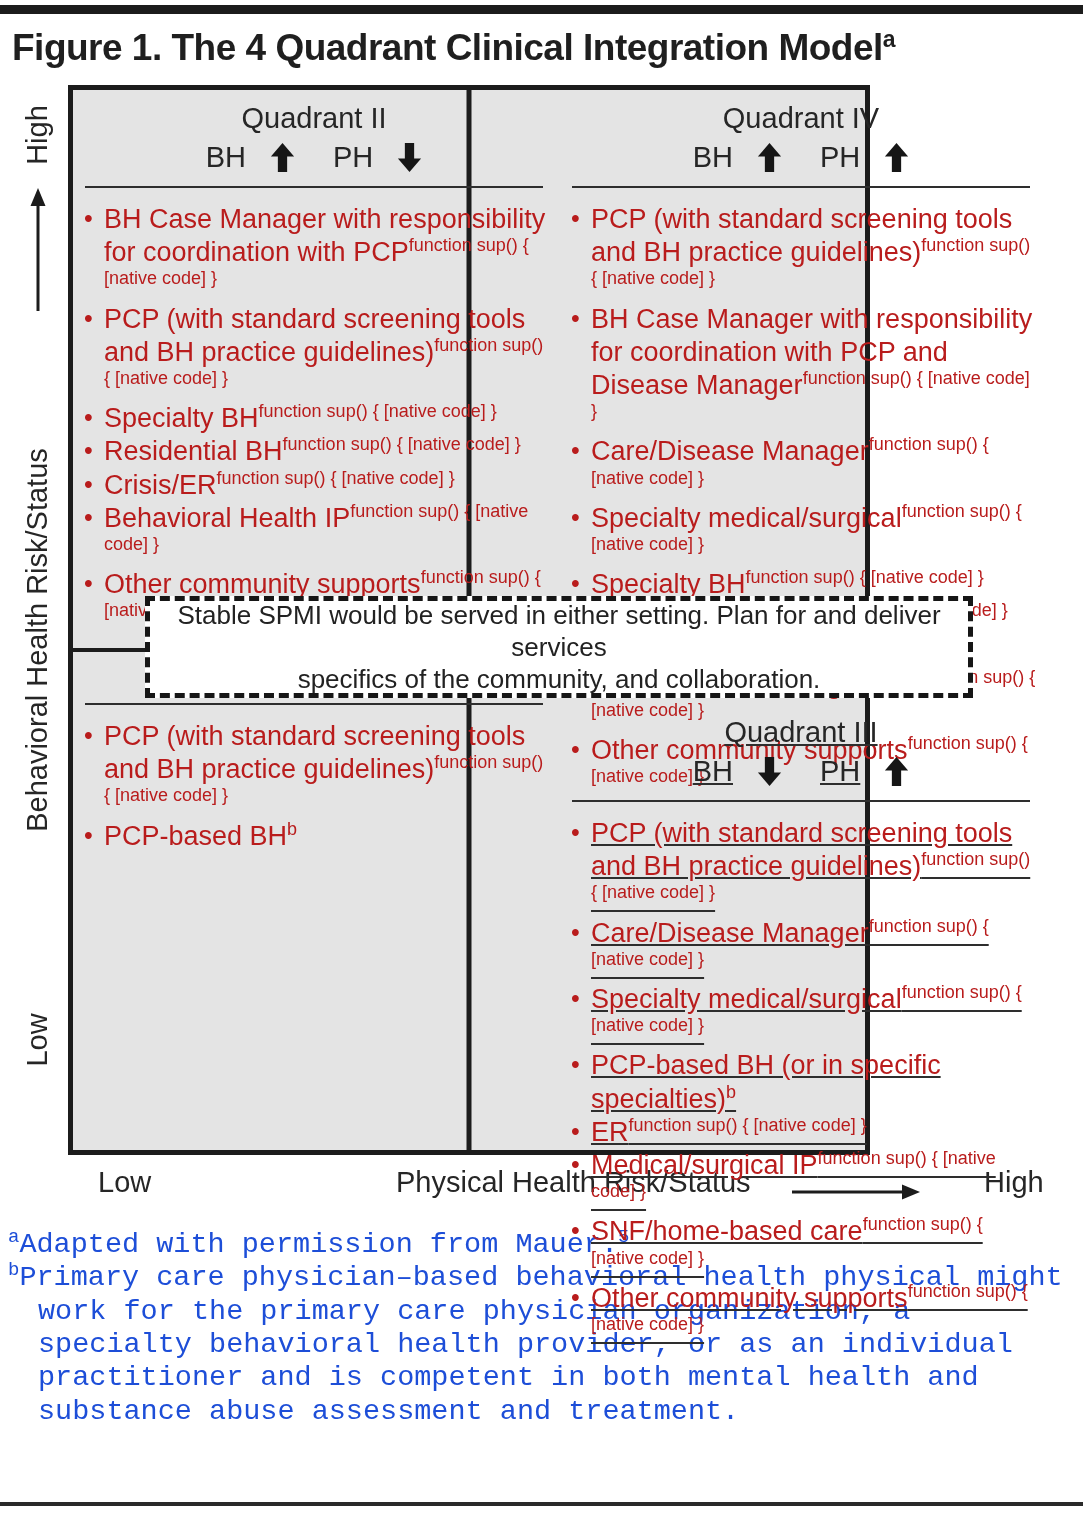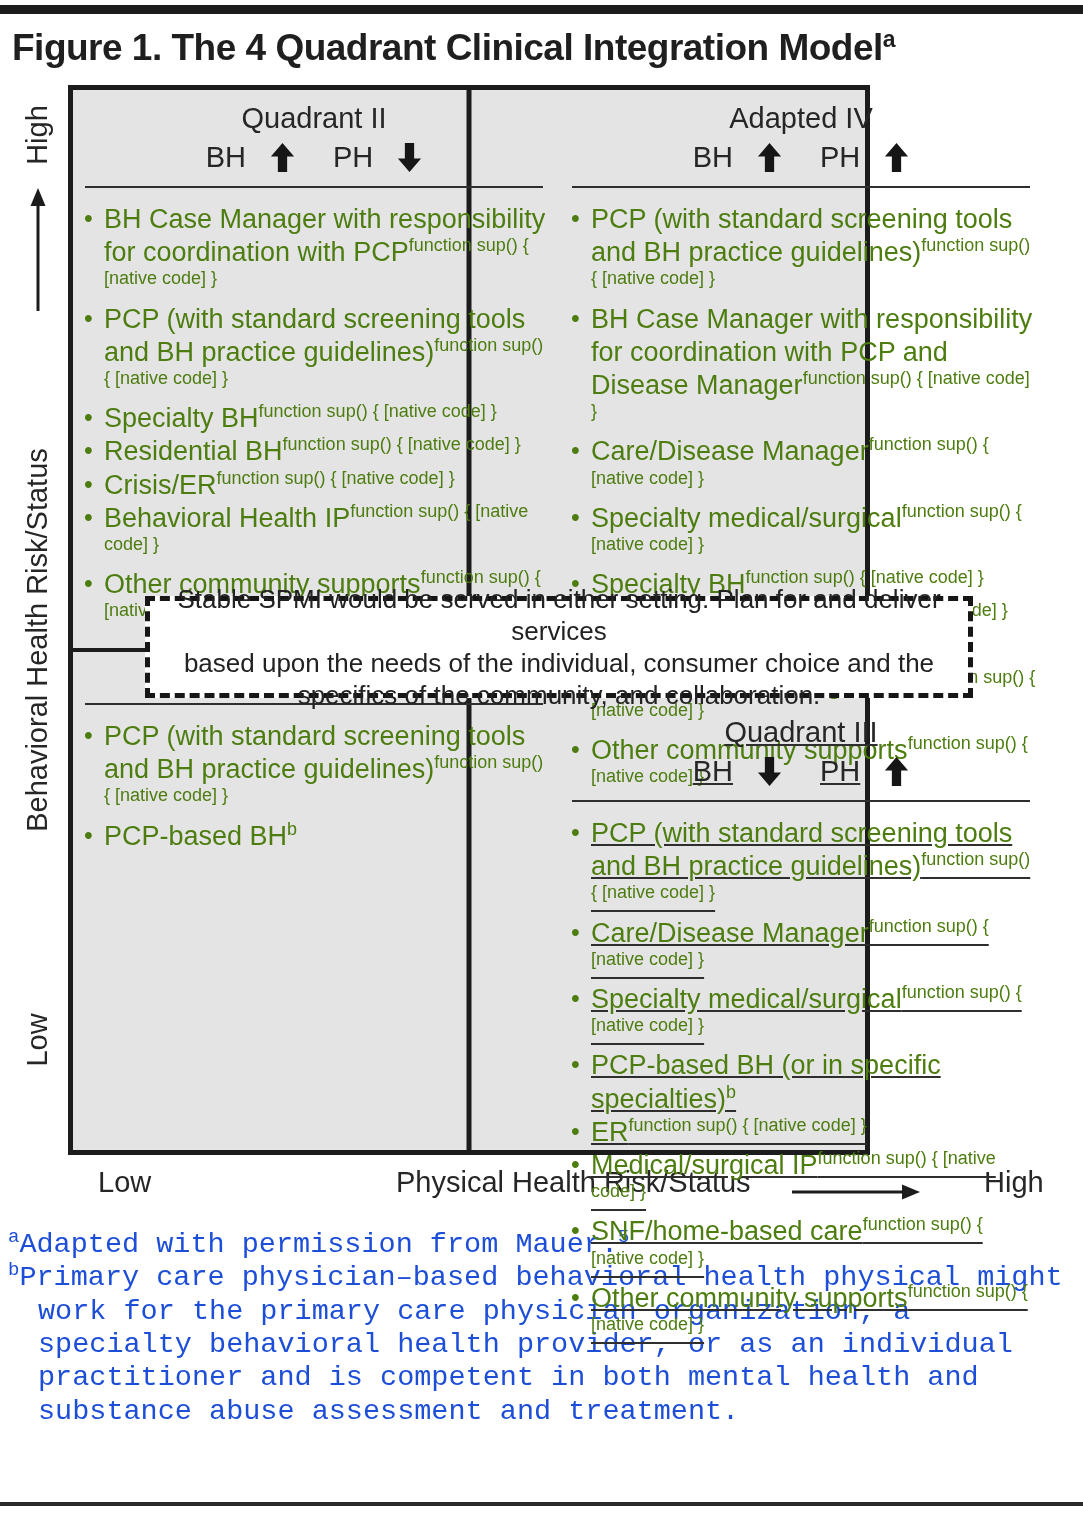--- a/index.html
+++ b/index.html
@@ -39,21 +39,21 @@
   .q-arrows {
     margin-top:6px; display:flex; justify-content:center; align-items:center;
     gap:24px; font-size:29px; color:#262626;
   }
   .q-arrows .ph { margin-left:14px; }
   .arrow-icon { width:25px; height:29px; fill:#161616; }
   .arrow-icon.down { transform:rotate(180deg); }
 
   .q-rule { margin:12px 12px 0 12px; border:none; border-top:2px solid #2e2e2e; }
 
-  .q-list { margin:15px 0 0 0; padding:0 6px 0 0; list-style:none; font-size:27px; line-height:1.23; color:#4d7c0f; }
+  .q-list { margin:15px 0 0 0; padding:0 6px 0 0; list-style:none; font-size:27px; line-height:1.23; color:#b91c1c; }
   .q-list li { position:relative; padding-left:31px; }
   .q-list li::before { content:"•"; position:absolute; left:11px; top:0; font-size:25px; }
   .q-list sup { font-size:18px; line-height:0; }
 
   .center-note {
     position:absolute; left:72px; top:506px; width:828px; height:102px;
     background:#ffffff; border:5px dashed #161616; z-index:3;
     display:flex; flex-direction:column; justify-content:center; align-items:center;
     font-size:26px; line-height:1.24; color:#222; text-align:center;
   }
@@ -124,21 +124,21 @@
           <li>PCP (with standard screening tools and BH practice guidelines)<sup>function sup() { [native code] }</sup></li>
           <li>Specialty BH<sup>function sup() { [native code] }</sup></li>
           <li>Residential BH<sup>function sup() { [native code] }</sup></li>
           <li>Crisis/ER<sup>function sup() { [native code] }</sup></li>
           <li>Behavioral Health IP<sup>function sup() { [native code] }</sup></li>
           <li>Other community supports<sup>function sup() { [native code] }</sup></li>
         </ul>
     </section>
 
     <section class="quad q4">
-      <div class="q-name">Adapted IV</div>
+      <div class="q-name">Quadrant IV</div>
       <div class="q-arrows">
         <span>BH</span>
         <svg class="arrow-icon" viewBox="0 0 24 30">
             <path d="M12 0 L24 14 L16.8 14 L16.8 30 L7.2 30 L7.2 14 L0 14 Z"></path>
           </svg>
         <span class="ph">PH</span>
         <svg class="arrow-icon" viewBox="0 0 24 30">
             <path d="M12 0 L24 14 L16.8 14 L16.8 30 L7.2 30 L7.2 14 L0 14 Z"></path>
           </svg>
       </div>
@@ -194,21 +194,20 @@
           <li>PCP-based BH (or in specific specialties)<sup>b</sup></li>
           <li>ER<sup>function sup() { [native code] }</sup></li>
           <li>Medical/surgical IP<sup>function sup() { [native code] }</sup></li>
           <li>SNF/home-based care<sup>function sup() { [native code] }</sup></li>
           <li>Other community supports<sup>function sup() { [native code] }</sup></li>
         </ul>
     </section>
 
     <div class="center-note">
         <div>Stable SPMI would be served in either setting. Plan for and deliver services</div>
-        <div>based upon the needs of the individual, consumer choice and the</div>
         <div>specifics of the community, and collaboration.</div>
       </div>
   </div>
 
   <div class="x-axis">
     <span class="x-low">Low</span>
     <span class="x-name">Physical Health Risk/Status</span>
     <span class="x-arrow-wrap">
       <svg width="128" height="18" viewBox="0 0 128 18">
         <line x1="0" y1="9" x2="111" y2="9" stroke="#1c1c1c" stroke-width="3"></line>

